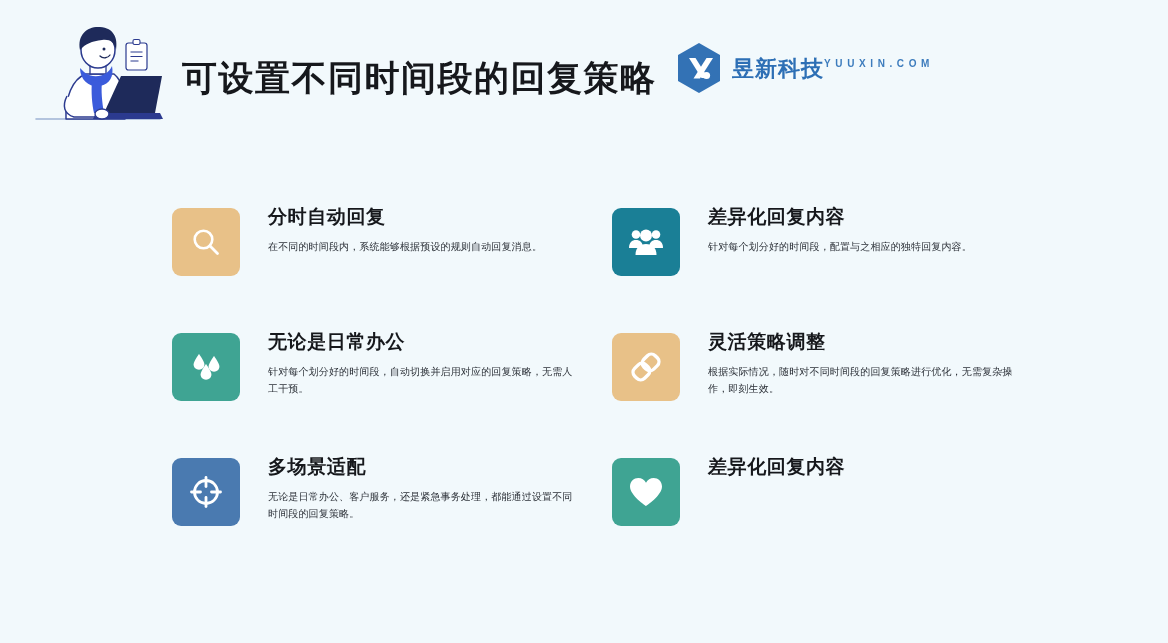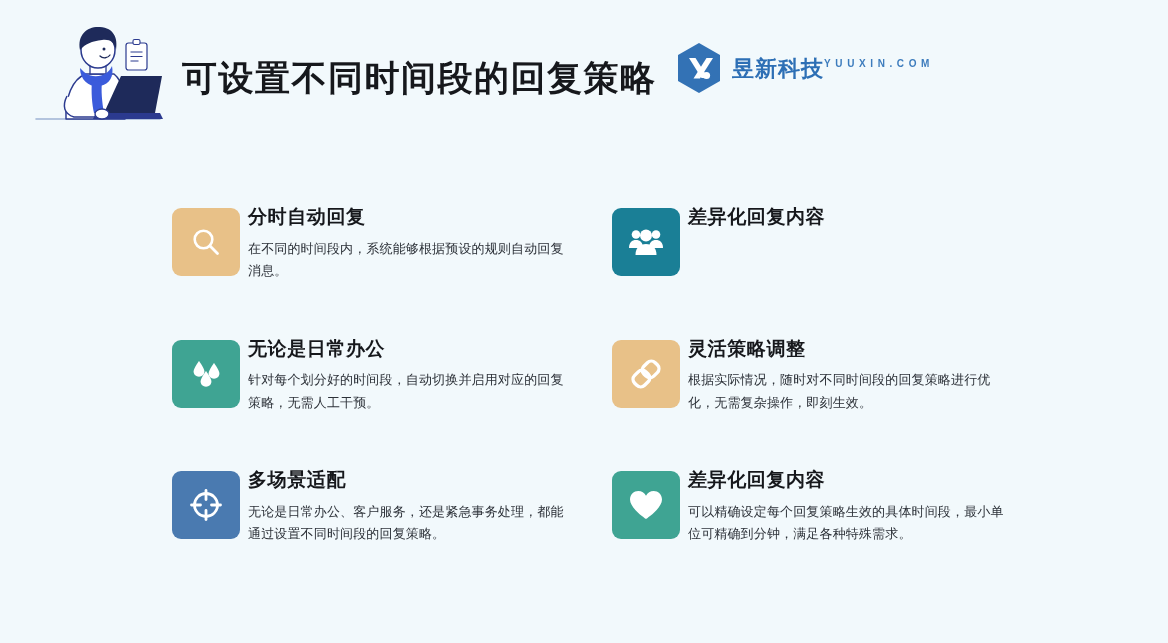--- a/index.html
+++ b/index.html
@@ -87,21 +87,21 @@
     width: 880px;
     display: grid;
     grid-template-columns: 410px 410px;
     grid-column-gap: 30px;
     grid-row-gap: 54px;
   }
 
   .feature-item {
     display: flex;
     align-items: flex-start;
-    gap: 8px;
+    gap: 28px;
   }
 
   .feature-icon {
     width: 68px;
     height: 68px;
     border-radius: 9px;
     flex: none;
     display: flex;
     align-items: center;
     justify-content: center;
@@ -117,21 +117,21 @@
     font-size: 19px;
     font-weight: bold;
     color: #16181c;
     line-height: 1.2;
     letter-spacing: 0.6px;
     margin-bottom: 9px;
     white-space: nowrap;
   }
 
   .feature-desc {
-    font-size: 13px;
+    font-size: 10px;
     color: #2c3138;
     line-height: 1.72;
     letter-spacing: 0.15px;
     max-width: 320px;
   }
 </style>
 </head>
 <body>
 
 <div class="header">
@@ -215,20 +215,21 @@
           <circle cx="28" cy="8.5" r="4.3" fill="#ffffff"></circle>
           <path d="M1 22 C1 16.5 4 14 8 14 C12 14 15 16.5 15 22 Z" fill="#ffffff"></path>
           <path d="M21 22 C21 16.5 24 14 28 14 C32 14 35 16.5 35 22 Z" fill="#ffffff"></path>
           <circle cx="18" cy="9.5" r="6" fill="#ffffff"></circle>
           <path d="M7.5 29 C7.5 21.5 12 18 18 18 C24 18 28.5 21.5 28.5 29 Z" fill="#ffffff"></path>
         </svg>
       </span>
     </div>
     <div class="feature-body">
       <div class="feature-title">差异化回复内容</div>
+      <div class="feature-desc">针对每个划分好的时间段，配置与之相应的独特回复内容。</div>
     </div>
   </div>
 
   <div class="feature-item">
     <div class="feature-icon" style="background:#3fa493">
       <span>
         <svg width="34" height="34" viewBox="0 0 34 34" xmlns="http://www.w3.org/2000/svg">
           <path d="M10 4 C10 4 4.6 11 4.6 14.6 C4.6 17.6 7 19.8 10 19.8 C13 19.8 15.4 17.6 15.4 14.6 C15.4 11 10 4 10 4 Z" fill="#ffffff"></path>
           <path d="M25 6 C25 6 19.6 13 19.6 16.6 C19.6 19.6 22 21.8 25 21.8 C28 21.8 30.4 19.6 30.4 16.6 C30.4 13 25 6 25 6 Z" fill="#ffffff"></path>
           <path d="M17 14 C17 14 11.6 21 11.6 24.6 C11.6 27.6 14 29.8 17 29.8 C20 29.8 22.4 27.6 22.4 24.6 C22.4 21 17 14 17 14 Z" fill="#ffffff"></path>
@@ -279,17 +280,16 @@
   <div class="feature-item">
     <div class="feature-icon" style="background:#3fa493">
       <span>
         <svg width="36" height="34" viewBox="0 0 36 34" xmlns="http://www.w3.org/2000/svg">
           <path d="M18 31 C18 31 2 20.5 2 11.5 C2 6.3 6 3 10.3 3 C13.6 3 16.5 5 18 7.8 C19.5 5 22.4 3 25.7 3 C30 3 34 6.3 34 11.5 C34 20.5 18 31 18 31 Z" fill="#ffffff"></path>
         </svg>
       </span>
     </div>
     <div class="feature-body">
       <div class="feature-title">差异化回复内容</div>
-      <div class="feature-desc">可以精确设定每个回复策略生效的具体时间段，最小单位可精确到分钟，满足各种特殊需求。</div>
     </div>
   </div>
 
 </div>
 
 </body></html>

